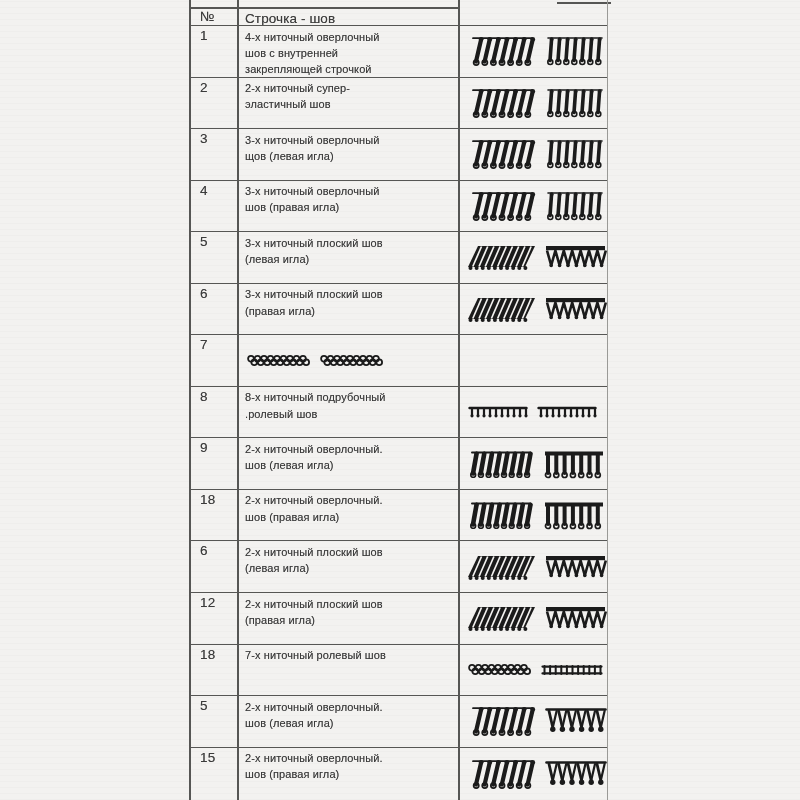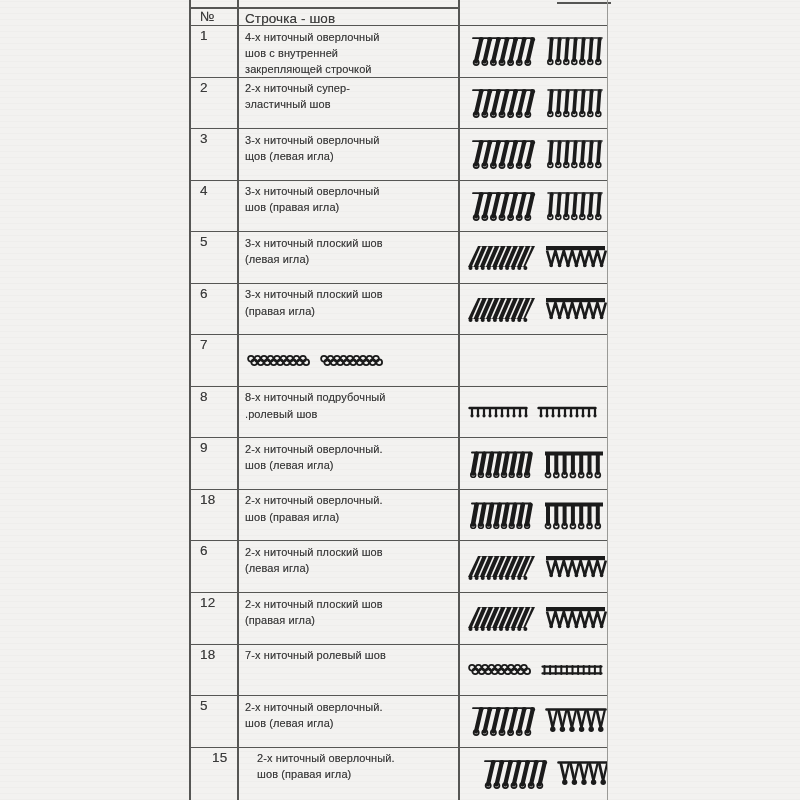--- a/index.html
+++ b/index.html
@@ -18,21 +18,21 @@
   .vline.v1{left:0}
   .vline.v2{left:48px}
   .vline.v3{left:269px}
   .vline.v4{left:417.5px;width:1px;background:var(--line-faint,#9a9a96)}
   .hline-top{position:absolute;top:7px;left:0;width:269px;height:1.5px;background:var(--line,#565654);z-index:2;}
   .artifact{position:absolute;top:2px;left:368px;width:54px;height:1.8px;background:var(--line,#565654);z-index:2;}
   .content{position:absolute;top:8.5px;left:0;right:0;bottom:0;display:flex;flex-direction:column;}
   .thead,.row{display:grid;grid-template-columns:48px 221px auto;box-sizing:border-box;}
   .thead{height:17.5px;border-bottom:1.5px solid var(--line,#565654);}
   .row{height:51.55px;border-bottom:1.5px solid var(--line,#565654);}
-  .row.last{border-bottom:none;flex:1;margin-left:12px;}
+  .row.last{border-bottom:none;flex:1;}
   .cell{overflow:hidden;}
   .num{padding:2px 0 0 11px;font-size:13.5px;letter-spacing:0.2px;
        text-shadow:0 0 0.6px rgba(59,59,59,0.55);}
   .name{padding:2.5px 0 0 8px;font-size:11px;line-height:16.3px;
         white-space:pre-line;letter-spacing:0.1px;
         text-shadow:0 0 0.6px rgba(59,59,59,0.55);}
   .thead .num{padding-top:0.5px;}
   .thead .name{padding-top:2px;font-size:13.5px;}
   .samples{display:flex;align-items:center;gap:9px;padding-left:10px;}
   .sample{display:inline-flex;}

